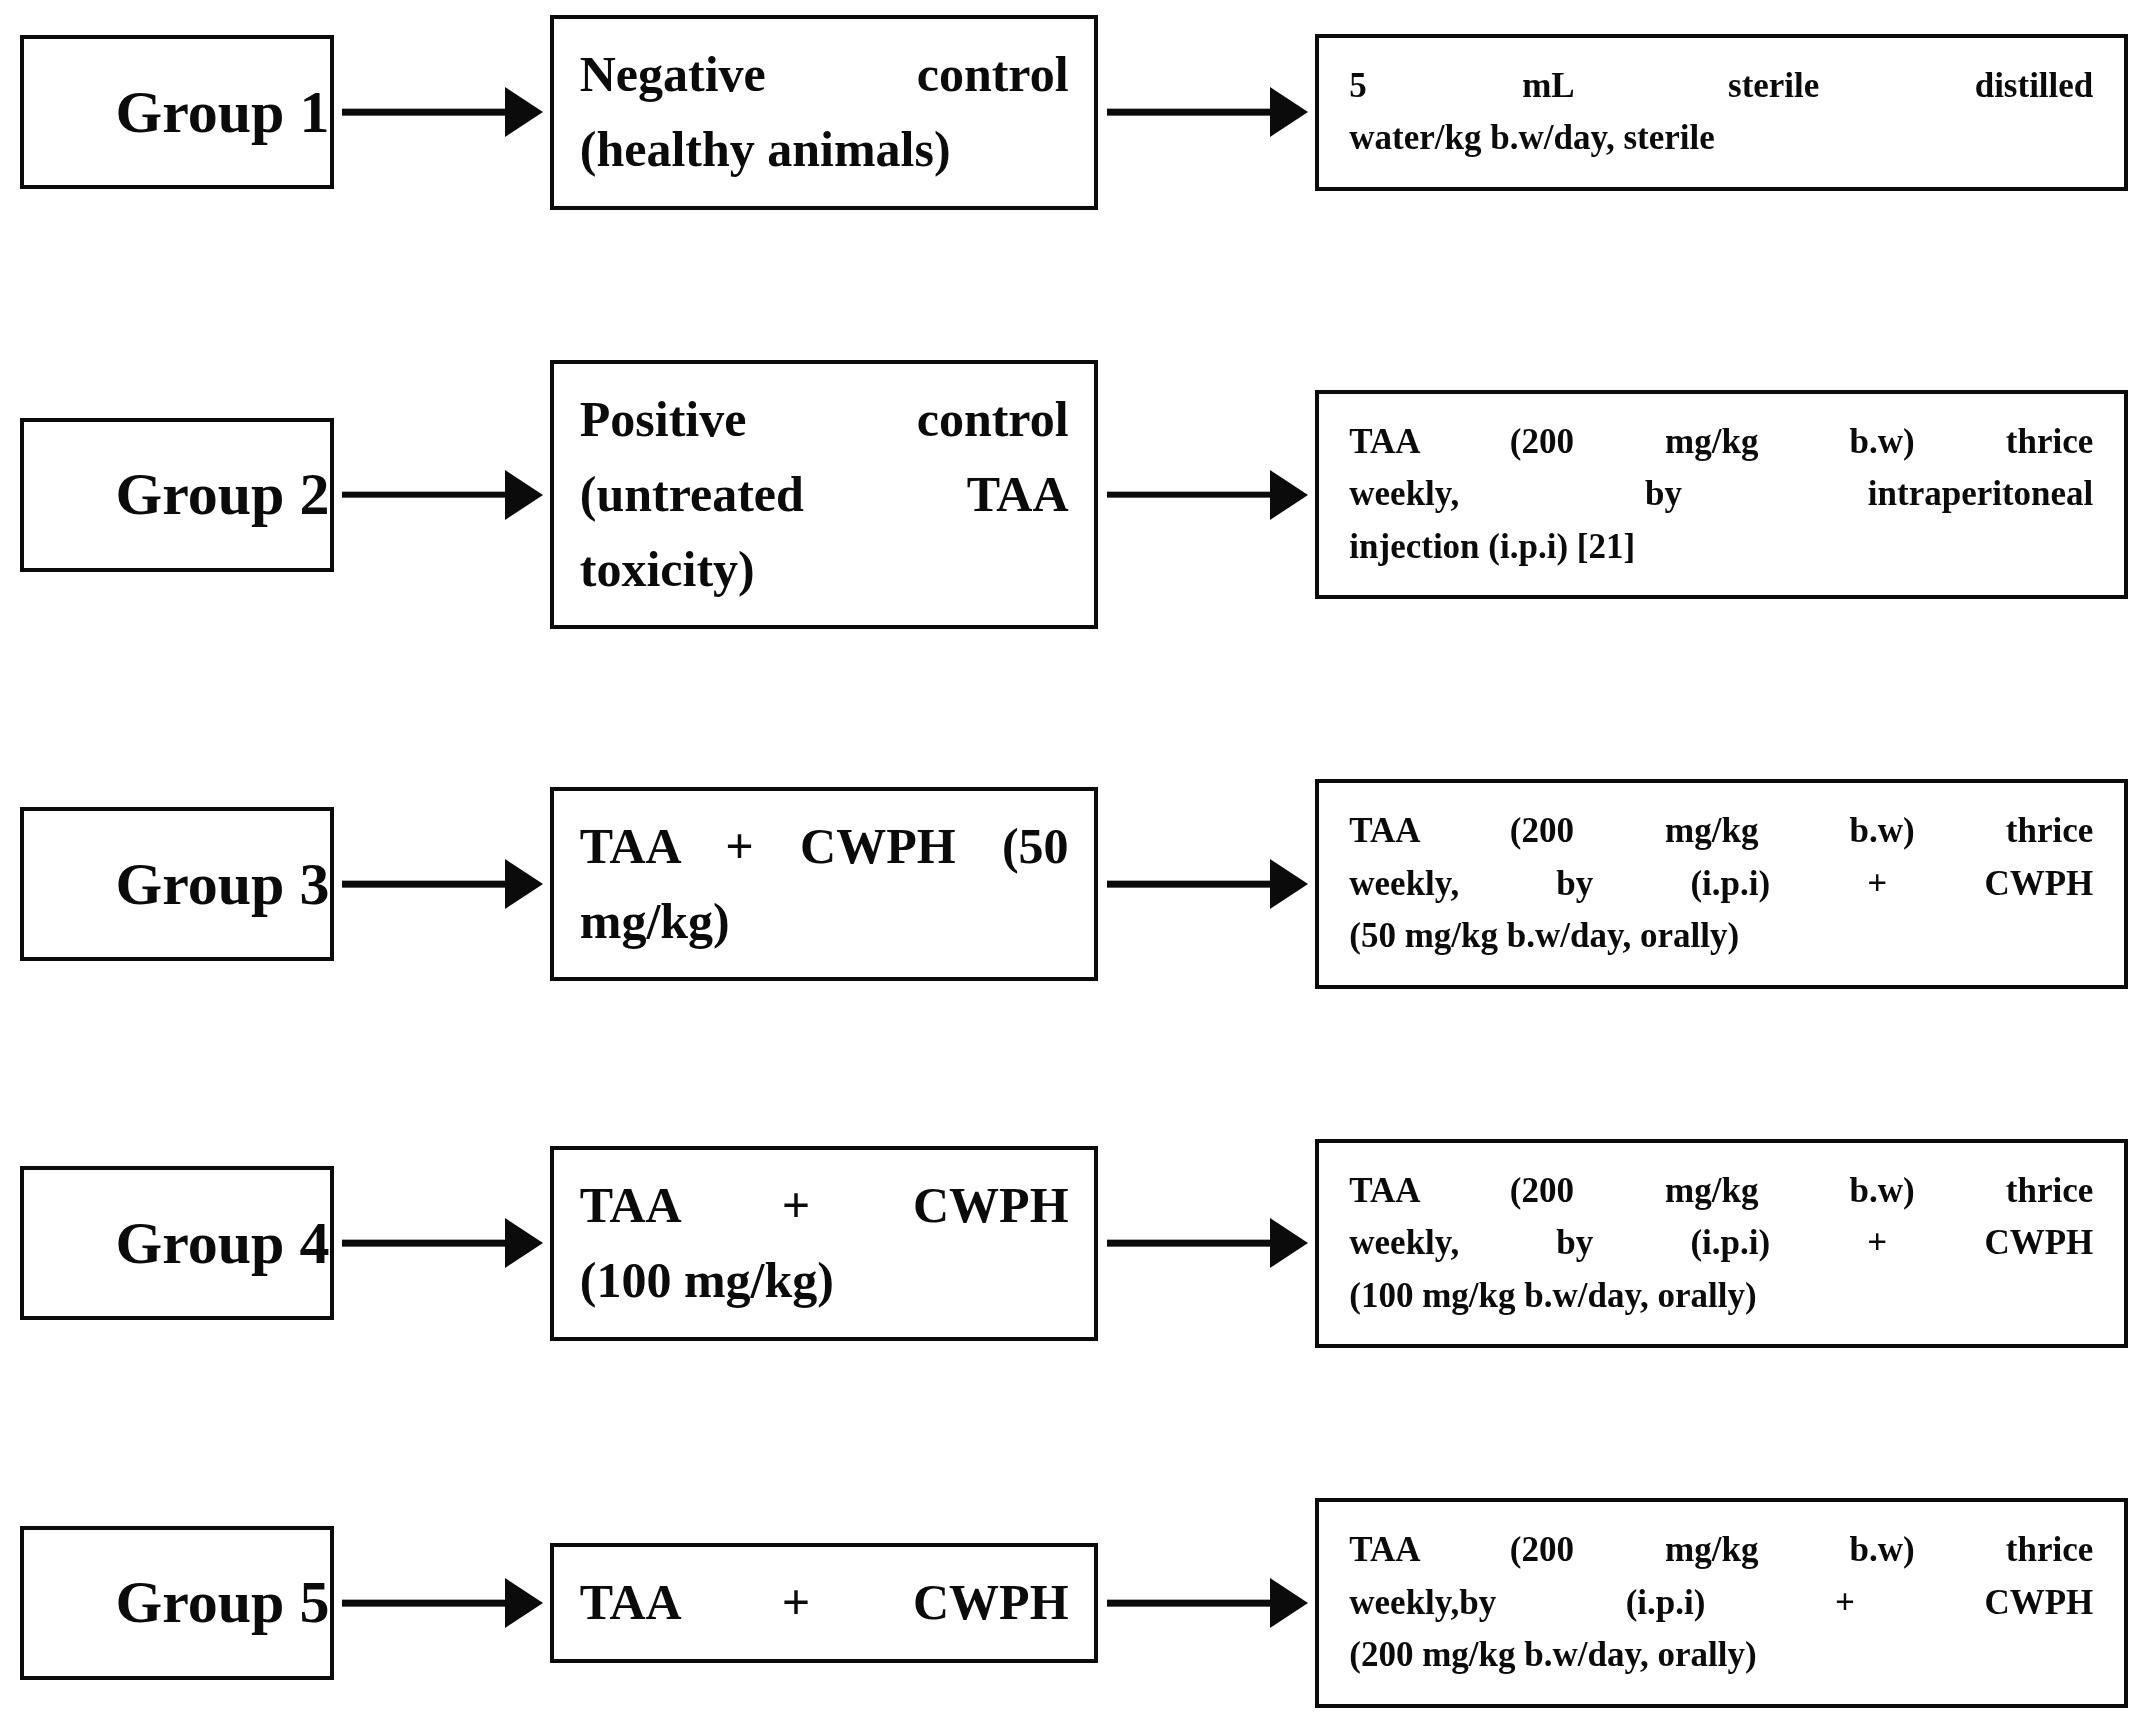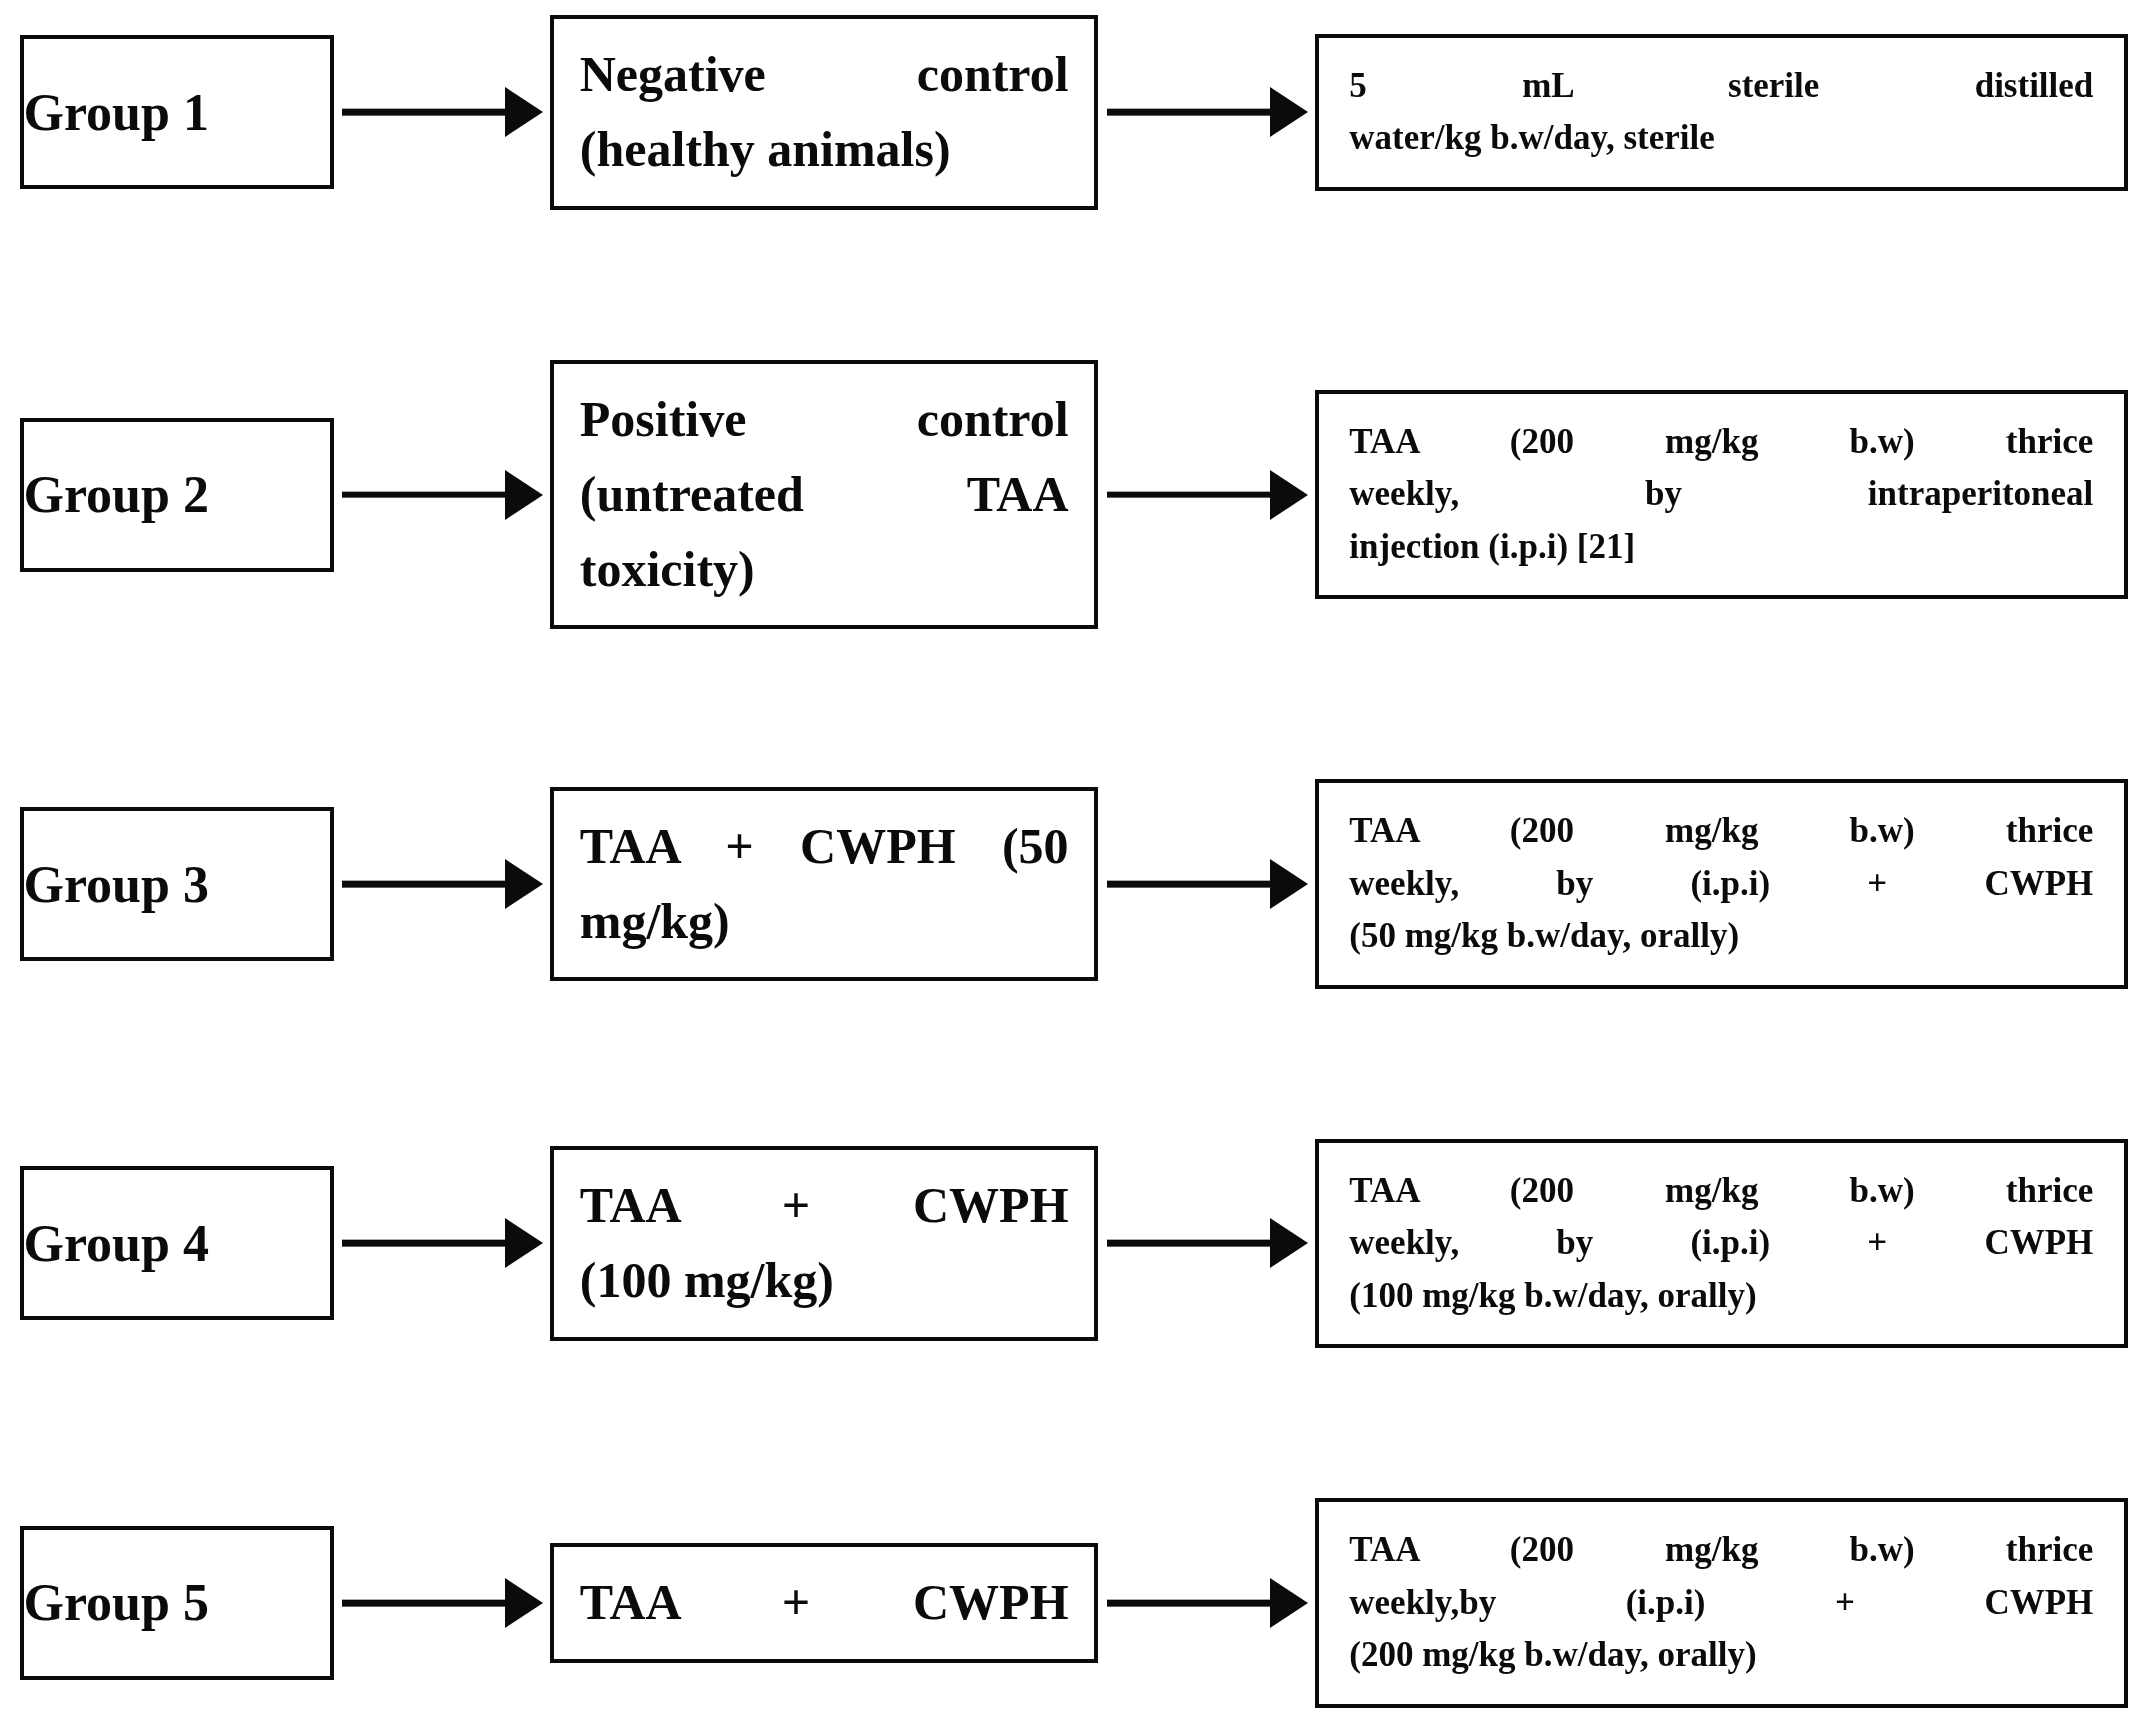--- a/index.html
+++ b/index.html
@@ -23,22 +23,22 @@
   .row{
     display:flex; align-items:center;
   }
   .box{
     border:4.3px solid var(--border);
     background:var(--bg);
   }
   .group-box{
     width:314px; height:154px;
     flex:none;
-    display:flex; align-items:center; justify-content:flex-start;
-    font-weight:bold; font-size:52px;
+    display:flex; align-items:center; justify-content:flex-end;
+    font-weight:bold; font-size:60px;
   }
   .mid-box{
     width:548px; flex:none;
     padding:18.3px 25.6px;
     font-size:50px; line-height:1.5;
   }
   .right-box{
     width:813px; flex:none;
     padding:22px 30.5px;
     font-size:35px; line-height:1.5;

